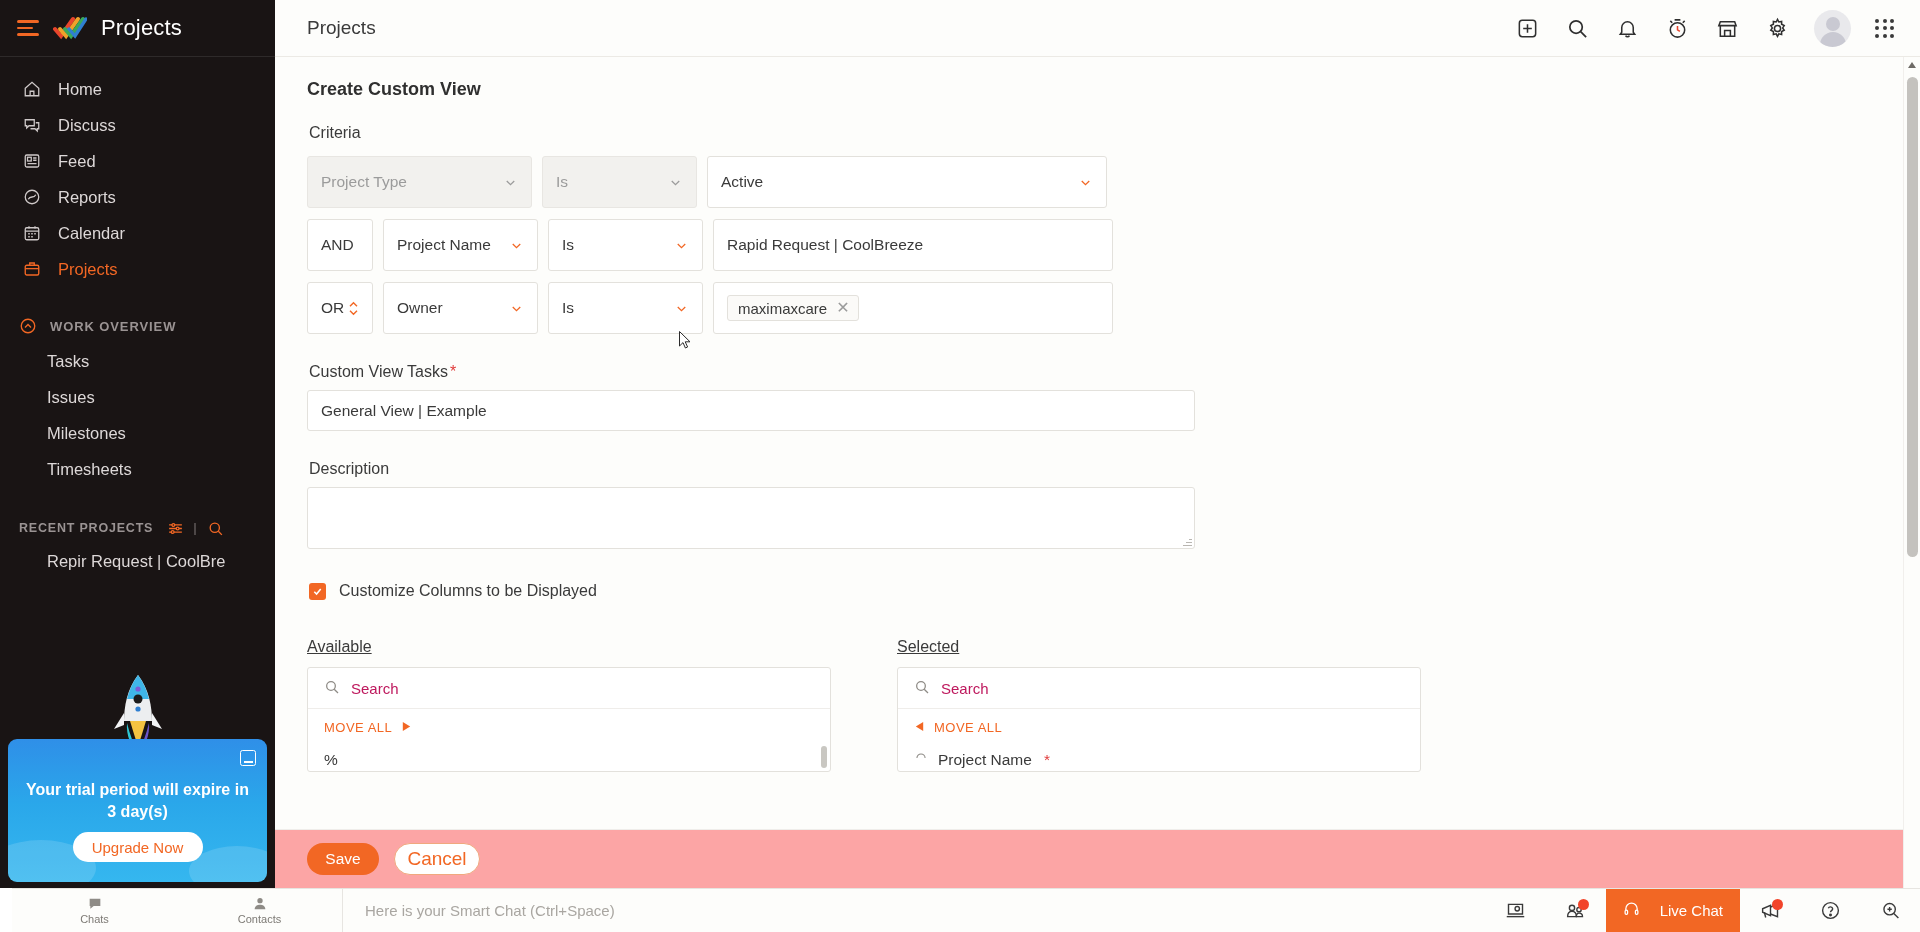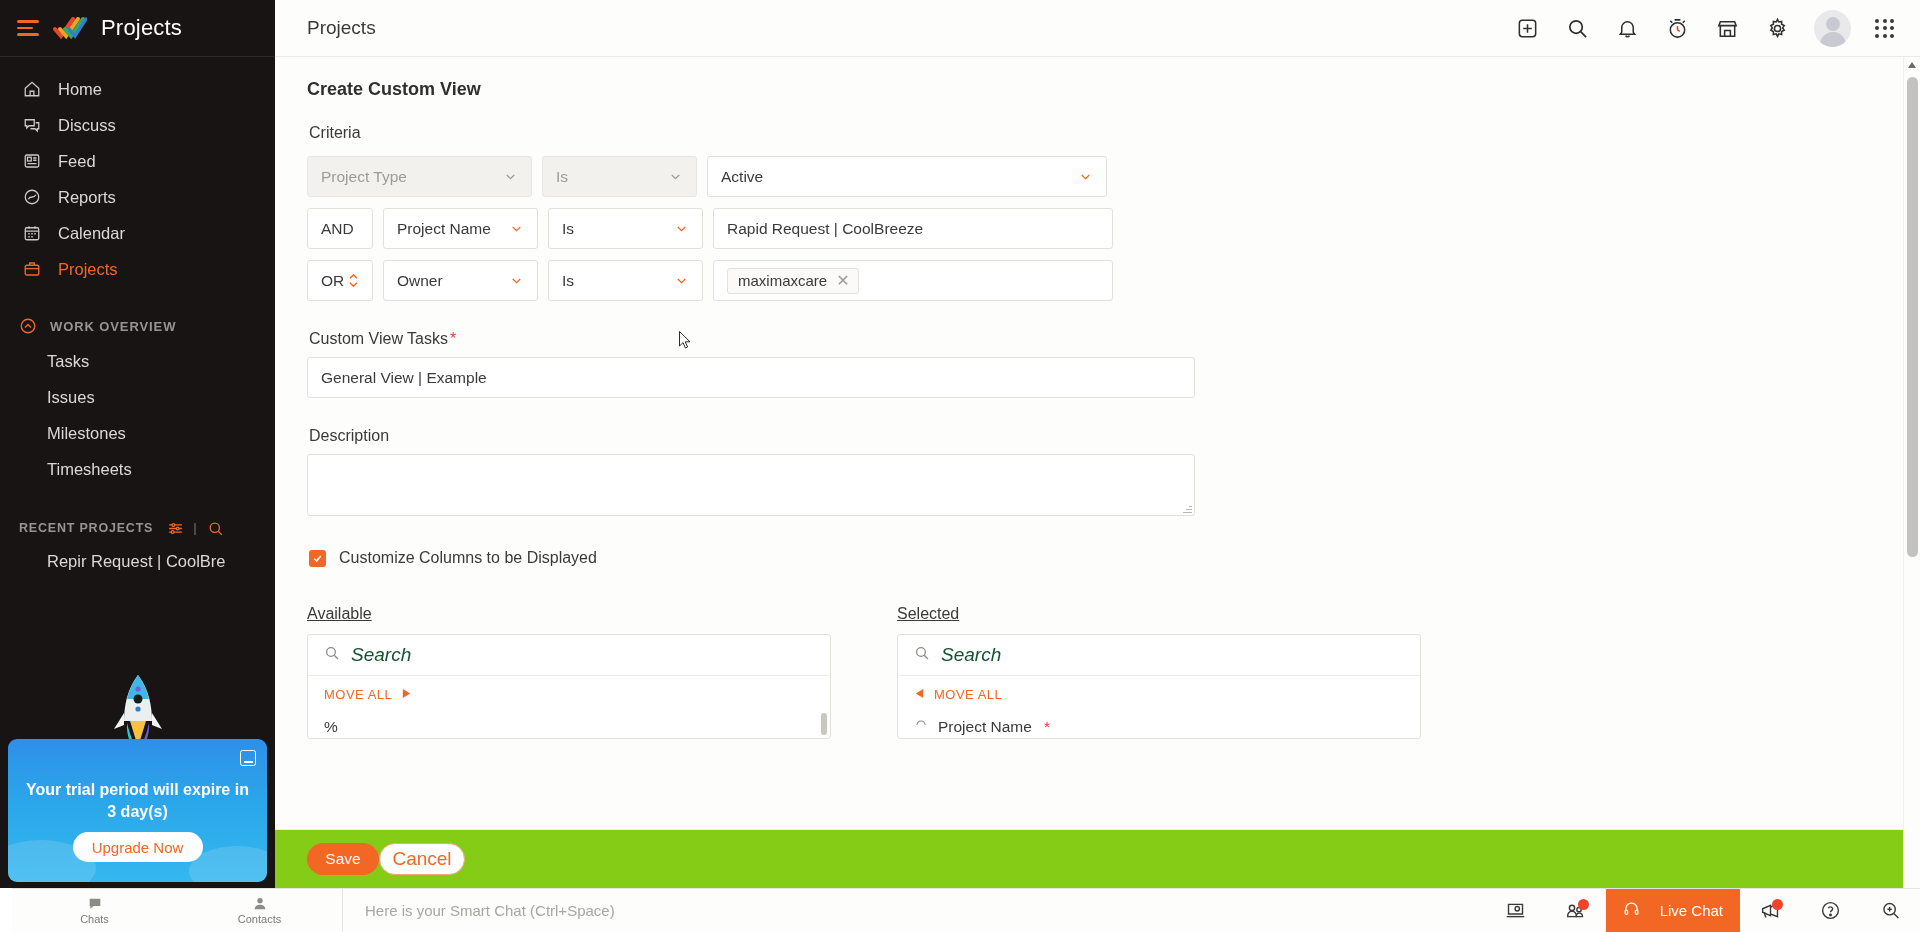--- a/index.html
+++ b/index.html
@@ -120,21 +120,21 @@
   .page-title { font-size: 18px; color: #2f2f2f; padding: 22px 0 0 32px; font-weight: bold;}
   .scrollarea { position: absolute; left: 0; top: 50px; right: 0; bottom: 59px;
      overflow: hidden; }
   .content { padding: 17px 0 0 315px; }
   .content-inner { margin-left: -283px; }
 
   .criteria-label { font-size: 16px; color: #3a3a3a; margin: 0 0 14px 2px; }
 
   .crit-row { display: flex; align-items: center; margin-bottom: 11px; }
   .fld {
-    height: 41px; border: 1px solid #e3e1dc; border-radius: 3px;
+    height: 52px; border: 1px solid #e3e1dc; border-radius: 3px;
     background: #fff; display: flex; align-items: center;
     padding: 0 13px; font-size: 15.5px; color: #3a3a3a;
   }
   .fld.disabled { background: #f2f1ee; border-color: #e8e6e2; color: #9b9b9b; }
   .fld .chev { margin-left: auto; }
   .chev svg { width: 15px; height: 15px; display: block; }
   .w-conn { width: 66px; justify-content: flex-start; }
   .w-field { width: 180px; margin-left: 10px; }
   .w-val   { width: 400px; margin-left: 10px; }
   .stepper { margin-left: auto; display: flex; flex-direction: column; gap: 1px;
@@ -170,35 +170,35 @@
   .chkbox svg { width: 11px; height: 11px; }
   .chk-label { font-size: 16px; color: #3a3a3a; }
 
   .dual { display: flex; gap: 66px; margin-top: 38px; }
   .panel-title { font-size: 16px; color: #3a3a3a; margin-bottom: 11px; text-decoration: underline; }
   .panel { width: 524px; border: 1px solid #e3e1dc; border-radius: 3px; background: #fff;
      position: relative; }
   .panel-search { height: 41px; display: flex; align-items: center; gap: 11px;
      padding: 0 16px; border-bottom: 1px solid #efedea; }
   .panel-search svg { width: 16px; height: 16px; color: #8e8b86; }
-  .panel-search span { font-size: 19px; color: #14532d; font-style: italic; }
+  .panel-search span { font-size: 15px; color: #be185d; }
   .move-all { height: 36px; display: flex; align-items: center; gap: 9px;
      padding: 0 16px; font-size: 13px; color: #f26724; letter-spacing: .5px; cursor:pointer;}
   .move-all svg { width: 11px; height: 11px; }
   .panel-list { height: 26px; overflow: hidden; padding: 0 16px; position: relative; }
   .list-row { display: flex; align-items: center; gap: 10px; font-size: 15.5px;
      color: #3a3a3a; height: 30px; }
   .list-row svg { width: 14px; height: 14px; color: #8e8b86; }
   .inner-scroll { position: absolute; right: 3px; top: 78px; width: 6px; height: 22px;
      background: #c9c7c2; border-radius: 3px; }
 
   .footer-bar {
     position: absolute; left: 0; right: 0; bottom: 0; height: 59px;
-    background: #84cc16; border-top: 1px solid #efedea;
-    display: flex; align-items: center; padding-left: 32px; 
+    background: #fca5a5; border-top: 1px solid #efedea;
+    display: flex; align-items: center; padding-left: 32px; gap: 15px;
   }
   .btn-save { width: 72px; height: 32px; border-radius: 17px; background: #f26724;
      color: #fff; font-size: 15.5px; display: flex; align-items: center;
      justify-content: center; cursor: pointer; }
   .btn-cancel { width: 86px; height: 32px; border-radius: 17px; background: #fff;
      border: 1px solid #f0a87e; color: #f26724; font-size: 19px; display: flex;
      align-items: center; justify-content: center; cursor: pointer; }
 
   
   .vscroll { position: absolute; right: 0; top: 57px; bottom: 44px; width: 17px;

